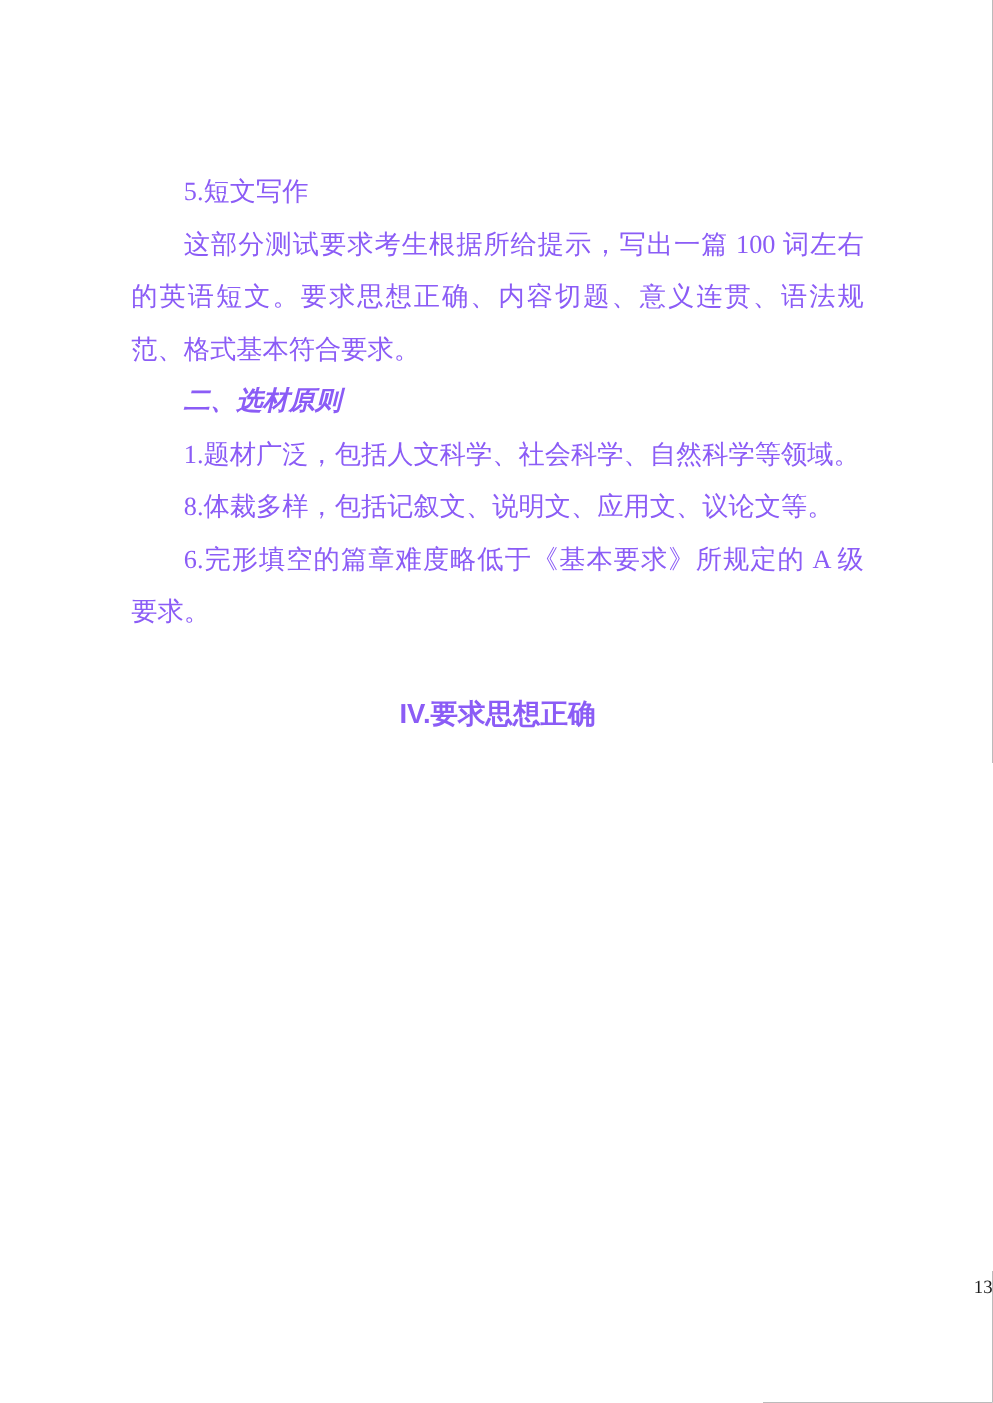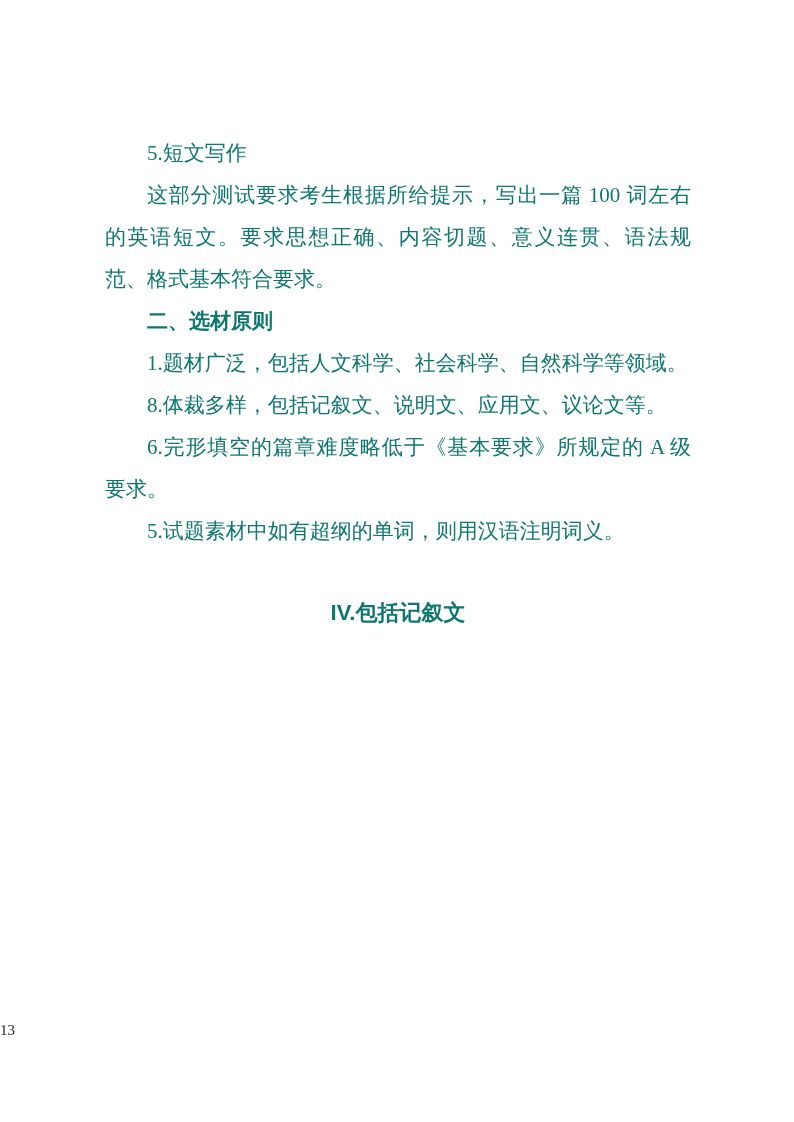--- a/index.html
+++ b/index.html
@@ -16,62 +16,62 @@
     overflow: hidden;
   }
   .content {
     position: absolute;
     left: 105px;
     top: 132px;
     width: 586px;
     font-family: "Liberation Serif", "DejaVu Serif", serif;
     font-size: 21px;
     line-height: 42px;
-    color: #0f766e;
+    color: #8b5cf6;
     text-align: justify;
     text-align-last: left;
   }
   .para {
     margin: 0;
     text-indent: 2em;
   }
   .heading {
     margin: 0;
     text-indent: 2em;
     font-weight: bold;
     font-family: "Liberation Sans", "DejaVu Sans", sans-serif;
+    font-style: italic;
   }
   .section-title {
     margin: 40px 0 0 0;
     text-indent: 0;
     text-align: center;
     text-align-last: center;
     font-weight: bold;
     font-size: 22px;
     font-family: "Liberation Sans", "DejaVu Sans", sans-serif;
   }
   .page-number {
     position: absolute;
     left: 0;
     width: 100%;
     top: 1022px;
-    text-align: left;
+    text-align: right;
     font-family: "Liberation Serif", "DejaVu Serif", serif;
     font-size: 15px;
     color: #1c1c1c;
   }
 </style>
 </head>
 <body>
 
 <div class="page">
   <div class="content">
     <p class="para">5.短文写作</p>
     <p class="para">这部分测试要求考生根据所给提示，写出一篇 100 词左右的英语短文。要求思想正确、内容切题、意义连贯、语法规范、格式基本符合要求。</p>
     <p class="heading">二、选材原则</p>
     <p class="para">1.题材广泛，包括人文科学、社会科学、自然科学等领域。</p>
     <p class="para">8.体裁多样，包括记叙文、说明文、应用文、议论文等。</p>
     <p class="para">6.完形填空的篇章难度略低于《基本要求》所规定的 A 级要求。</p>
-    <p class="para">5.试题素材中如有超纲的单词，则用汉语注明词义。</p>
-    <p class="section-title">IV.包括记叙文</p>
+    <p class="section-title">IV.要求思想正确</p>
   </div>
   <div class="page-number">13</div>
 </div>
 
 </body></html>

